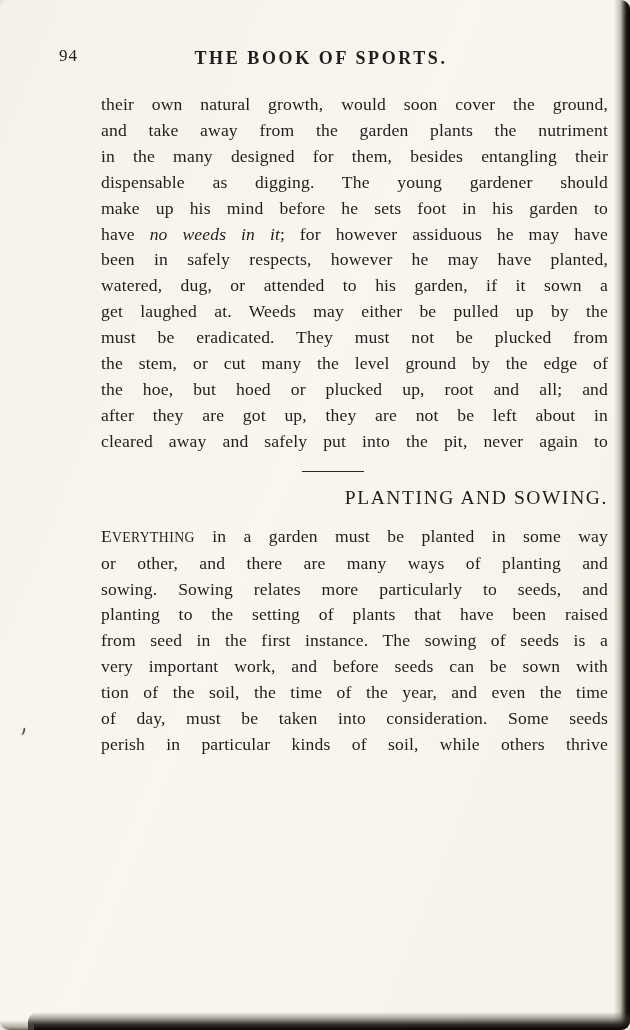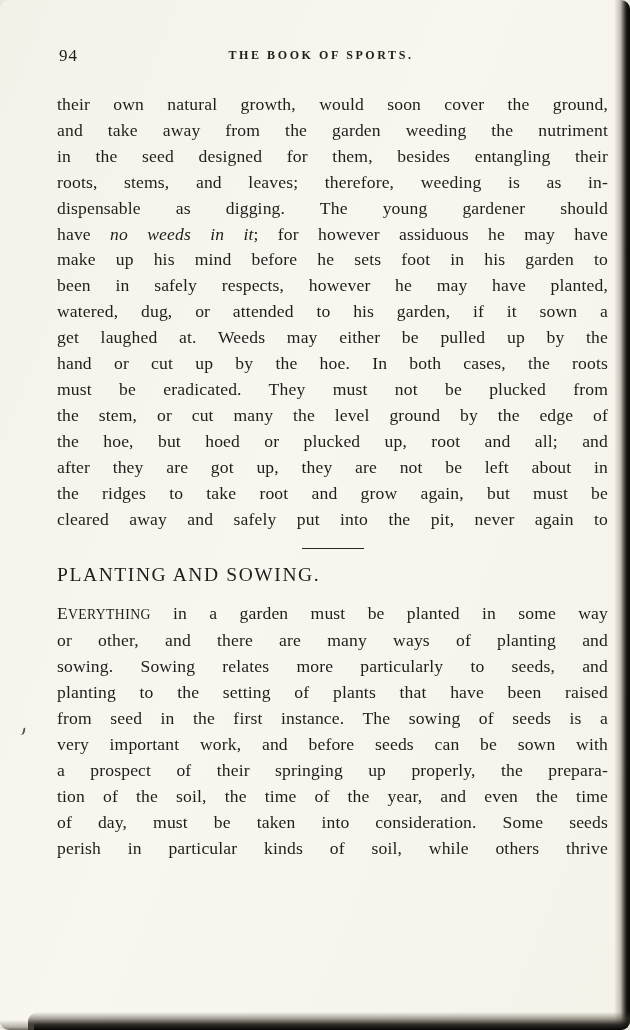--- a/index.html
+++ b/index.html
@@ -19,45 +19,46 @@
   
   .header{
     position:absolute;top:46px;left:57px;right:45px;height:22px;
   }
   .page-number{
     position:absolute;left:2px;top:0;
     font-size:17px;letter-spacing:1px;
   }
   .running-title{
     display:block;text-align:center;
-    font-size:12px;font-weight:bold;letter-spacing:2.6px;
+    font-size:18px;font-weight:bold;letter-spacing:2.6px;
     padding-top:2px;
   }
   
   .text-column{
     position:absolute;left:57px;width:551px;top:92px;
     font-size:17.6px;line-height:25.9px;
     letter-spacing:0.15px;
   }
   .line{
     text-align:justify;
     text-align-last:justify;
     white-space:nowrap;
+    margin-left:44px;
   }
   .line.last{text-align-last:left;}
   .em{font-style:italic;}
   .sc{font-size:0.78em;letter-spacing:0.4px;}
   .section-rule{
     width:62px;height:0;
     border-top:1.7px solid #2b2822;
     margin:16px auto 12px auto;
   }
   .section-heading{
     margin:0 0 13px 0;
-    text-align:left;
+    text-align:right;
     font-size:19.5px;font-weight:normal;
     letter-spacing:1.6px;line-height:27px;
   }
   .paragraph{margin:0;padding:0;}
   
   .edge-right{
     position:absolute;top:0;right:0;width:16px;height:100%;
     background:linear-gradient(to right,
       rgba(80,74,62,0) 0%,
       rgba(92,85,70,0.35) 40%,
@@ -92,50 +93,46 @@
 <div class="page">
 
   <div class="header">
     <span class="page-number">94</span>
     <span class="running-title">THE BOOK OF SPORTS.</span>
   </div>
 
   <div class="text-column">
     <div class="paragraph">
         <div class="line"><span>their own natural growth, would soon cover the ground,</span></div>
-        <div class="line"><span>and take away from the garden weeding the nutriment</span></div>
-        <div class="line"><span>in the seed designed for them, besides entangling their</span></div>
-        <div class="line"><span>roots, stems, and leaves; therefore, weeding is as in-</span></div>
+        <div class="line"><span>and take away from the garden plants the nutriment</span></div>
+        <div class="line"><span>in the many designed for them, besides entangling their</span></div>
         <div class="line"><span>dispensable as digging. The young gardener should</span></div>
+        <div class="line"><span>make up his mind before he sets foot in his garden to</span></div>
         <div class="line"><span>have </span><span class="em">no weeds in it</span><span>; for however assiduous he may have</span></div>
-        <div class="line"><span>make up his mind before he sets foot in his garden to</span></div>
         <div class="line"><span>been in safely respects, however he may have planted,</span></div>
         <div class="line"><span>watered, dug, or attended to his garden, if it sown a</span></div>
         <div class="line"><span>get laughed at. Weeds may either be pulled up by the</span></div>
-        <div class="line"><span>hand or cut up by the hoe. In both cases, the roots</span></div>
         <div class="line"><span>must be eradicated. They must not be plucked from</span></div>
         <div class="line"><span>the stem, or cut many the level ground by the edge of</span></div>
         <div class="line"><span>the hoe, but hoed or plucked up, root and all; and</span></div>
         <div class="line"><span>after they are got up, they are not be left about in</span></div>
-        <div class="line"><span>the ridges to take root and grow again, but must be</span></div>
         <div class="line"><span>cleared away and safely put into the pit, never again to</span></div>
       </div>
 
     <div class="section-rule"></div>
 
     <h2 class="section-heading">PLANTING AND SOWING.</h2>
 
     <div class="paragraph">
         <div class="line"><span>E</span><span class="sc">VERYTHING</span><span> in a garden must be planted in some way</span></div>
         <div class="line"><span>or other, and there are many ways of planting and</span></div>
         <div class="line"><span>sowing. Sowing relates more particularly to seeds, and</span></div>
         <div class="line"><span>planting to the setting of plants that have been raised</span></div>
         <div class="line"><span>from seed in the first instance. The sowing of seeds is a</span></div>
         <div class="line"><span>very important work, and before seeds can be sown with</span></div>
-        <div class="line"><span>a prospect of their springing up properly, the prepara-</span></div>
         <div class="line"><span>tion of the soil, the time of the year, and even the time</span></div>
         <div class="line"><span>of day, must be taken into consideration. Some seeds</span></div>
         <div class="line"><span>perish in particular kinds of soil, while others thrive</span></div>
       </div>
   </div>
 
   <span class="artifact-comma"></span>
 
   <div class="edge-right"></div>
   <div class="edge-bottom"></div>

